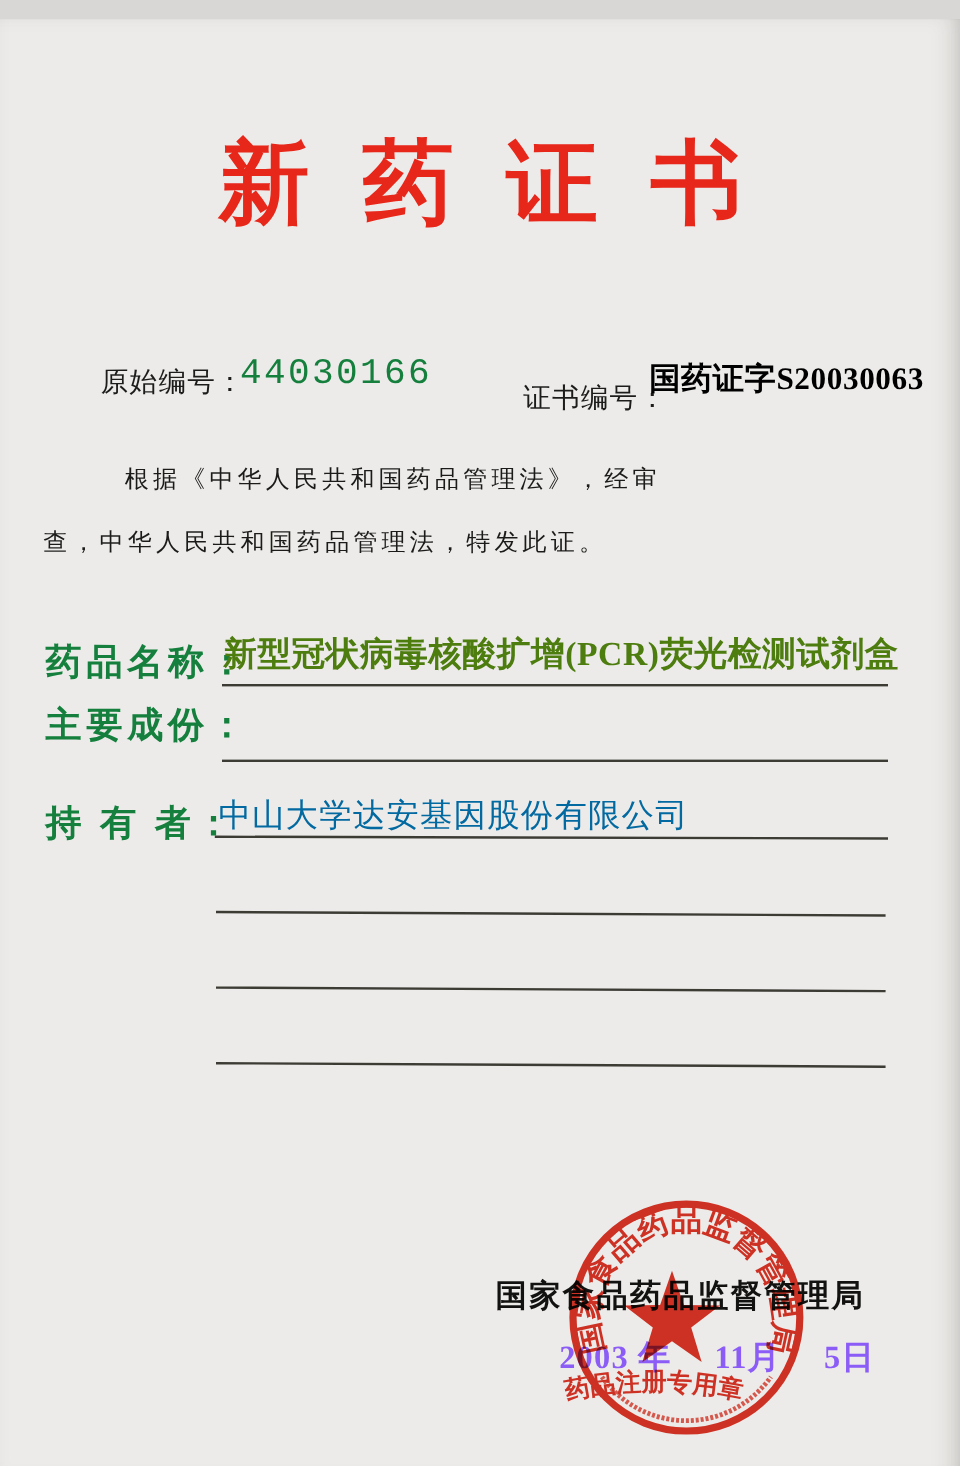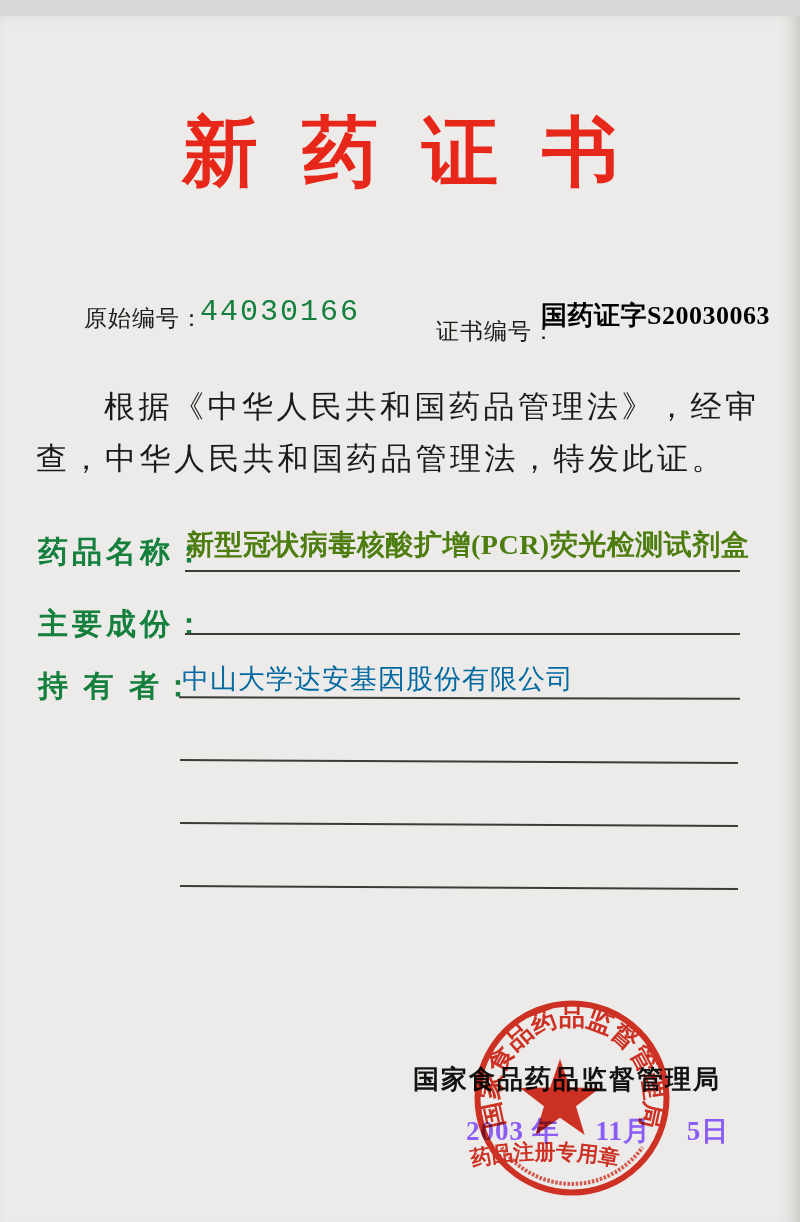--- a/index.html
+++ b/index.html
@@ -27,33 +27,33 @@
   }
 
   
   .numlabel{font-size:23px;letter-spacing:1px;color:#1c1c1a;font-weight:400;}
   #orig-label{left:84px;top:287px;}
   #orig-value{left:200px;top:279px;font-family:Liberation Mono, monospace;font-size:30px;letter-spacing:2px;color:#15803d;}
   #cert-label{left:436px;top:300px;}
   #cert-value{left:541px;top:282px;font-family:"Liberation Serif","DejaVu Serif",serif;font-size:26px;letter-spacing:.5px;color:#000000;font-weight:600;}
 
   
-  .stmt{font-size:31px;letter-spacing:3.5px;color:#1b1b19;font-weight:500;}
+  .stmt{font-size:20px;letter-spacing:3.5px;color:#1b1b19;font-weight:500;}
   #stmt1{left:104px;top:370px;}
   #stmt2{left:36px;top:422px;}
 
   
   .flabel{
     left:38px;
     font-family:"Liberation Serif","DejaVu Serif",serif;
     font-size:30px;font-weight:600;
     letter-spacing:4px;color:#15803d;
   }
   #lbl-drug{top:516px;}
-  #lbl-ingr{top:588px;font-family:Liberation Serif, serif;}
+  #lbl-ingr{top:568px;font-family:Liberation Serif, serif;}
   #lbl-holder{top:650px;text-align:center;}
   #val-drug{
     left:186px;top:510px;
     font-family:"Liberation Serif","DejaVu Serif",serif;
     font-size:28px;font-weight:600;letter-spacing:.5px;
     color:#4d7c0f;
   }
   #val-holder{
     left:182px;top:645px;
     font-size:27px;font-weight:500;letter-spacing:1px;

